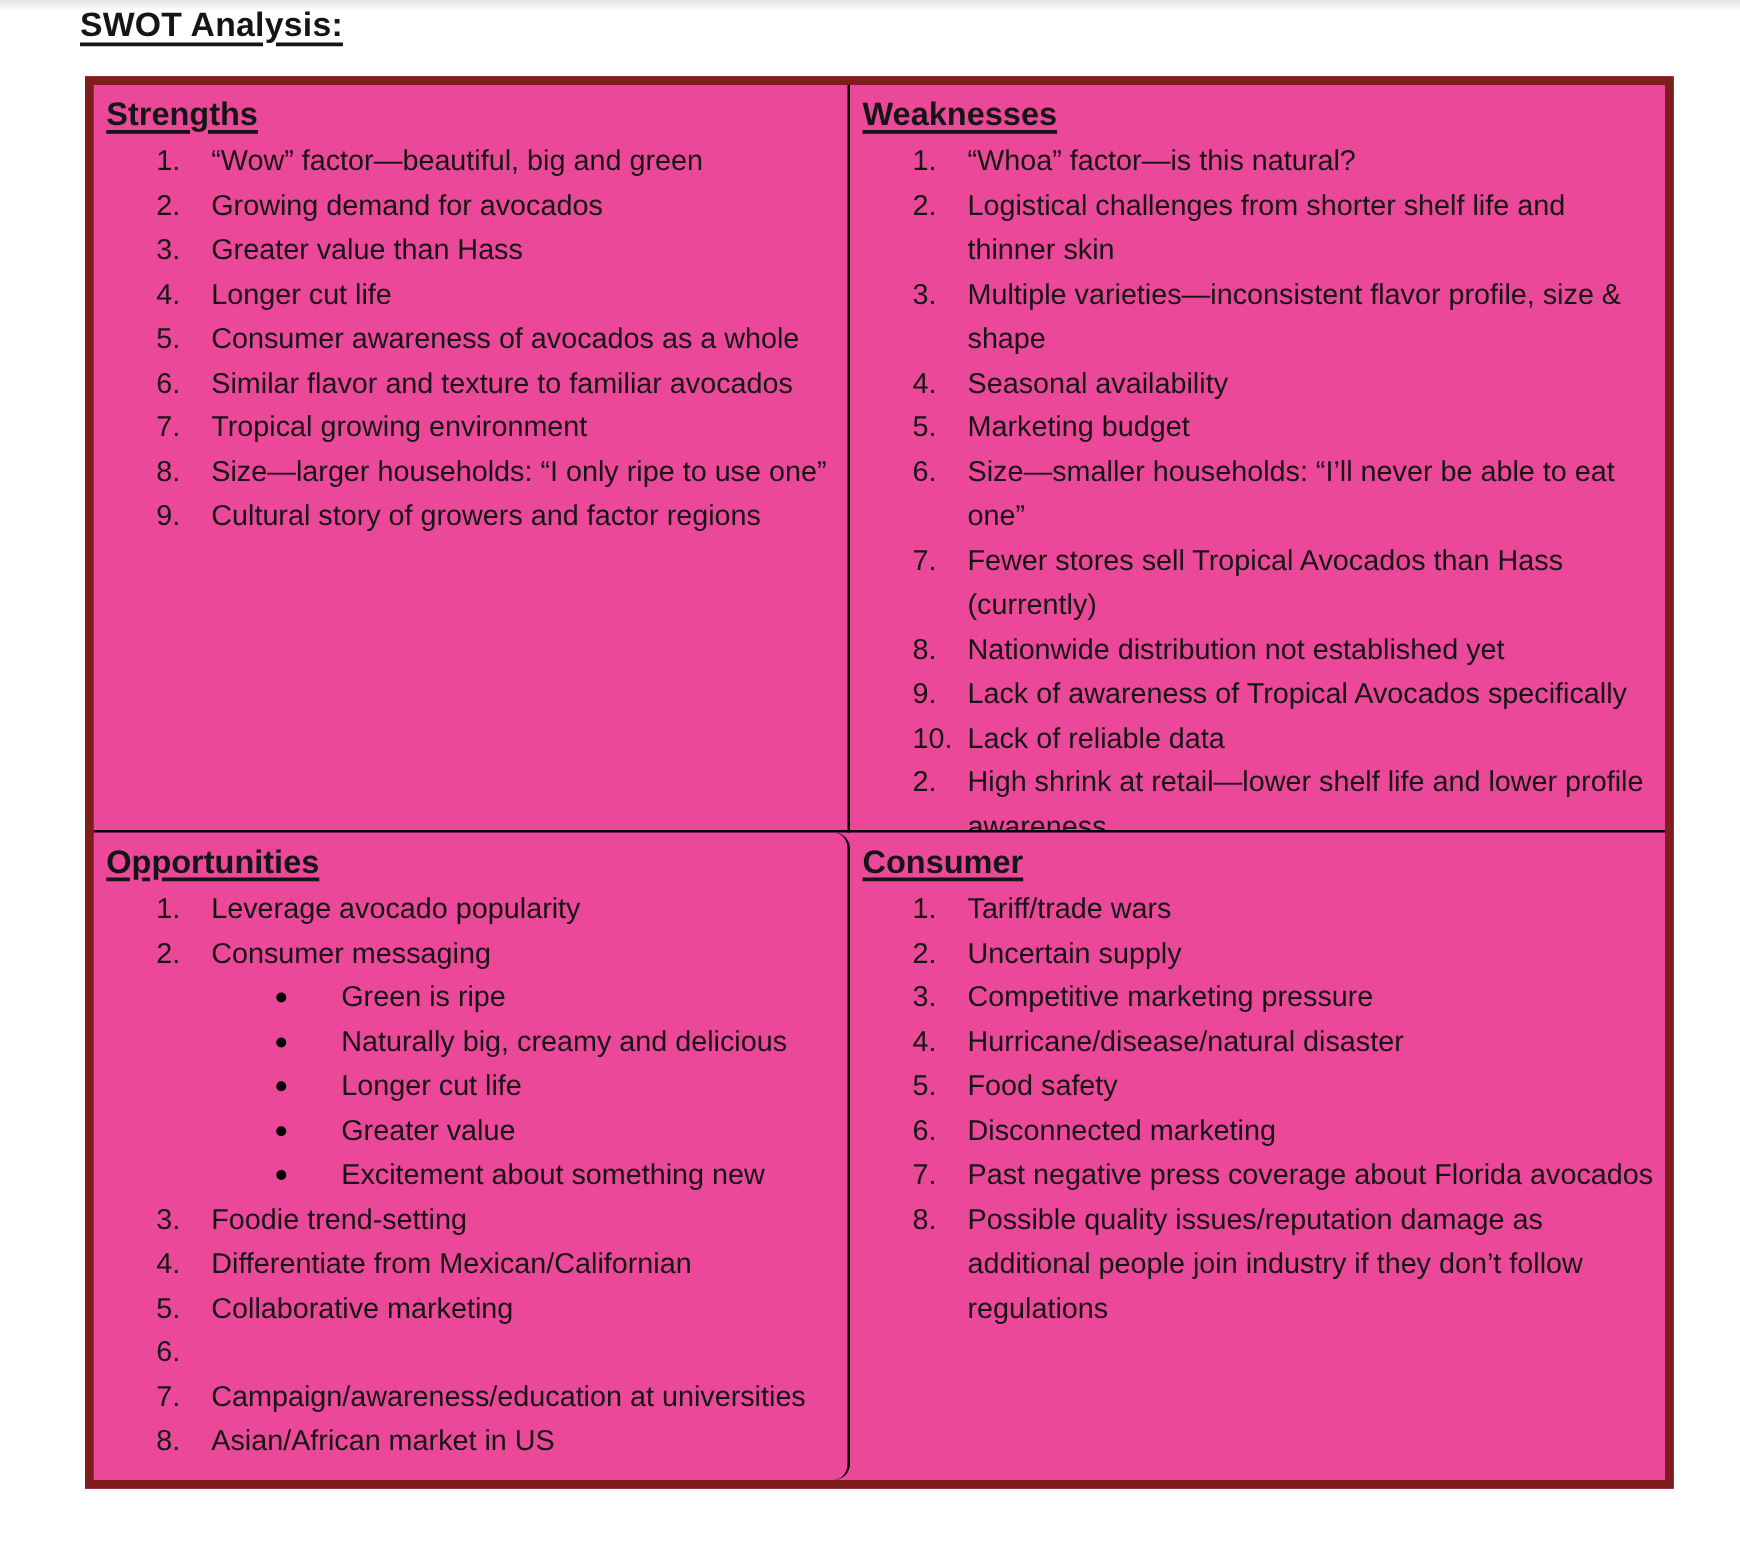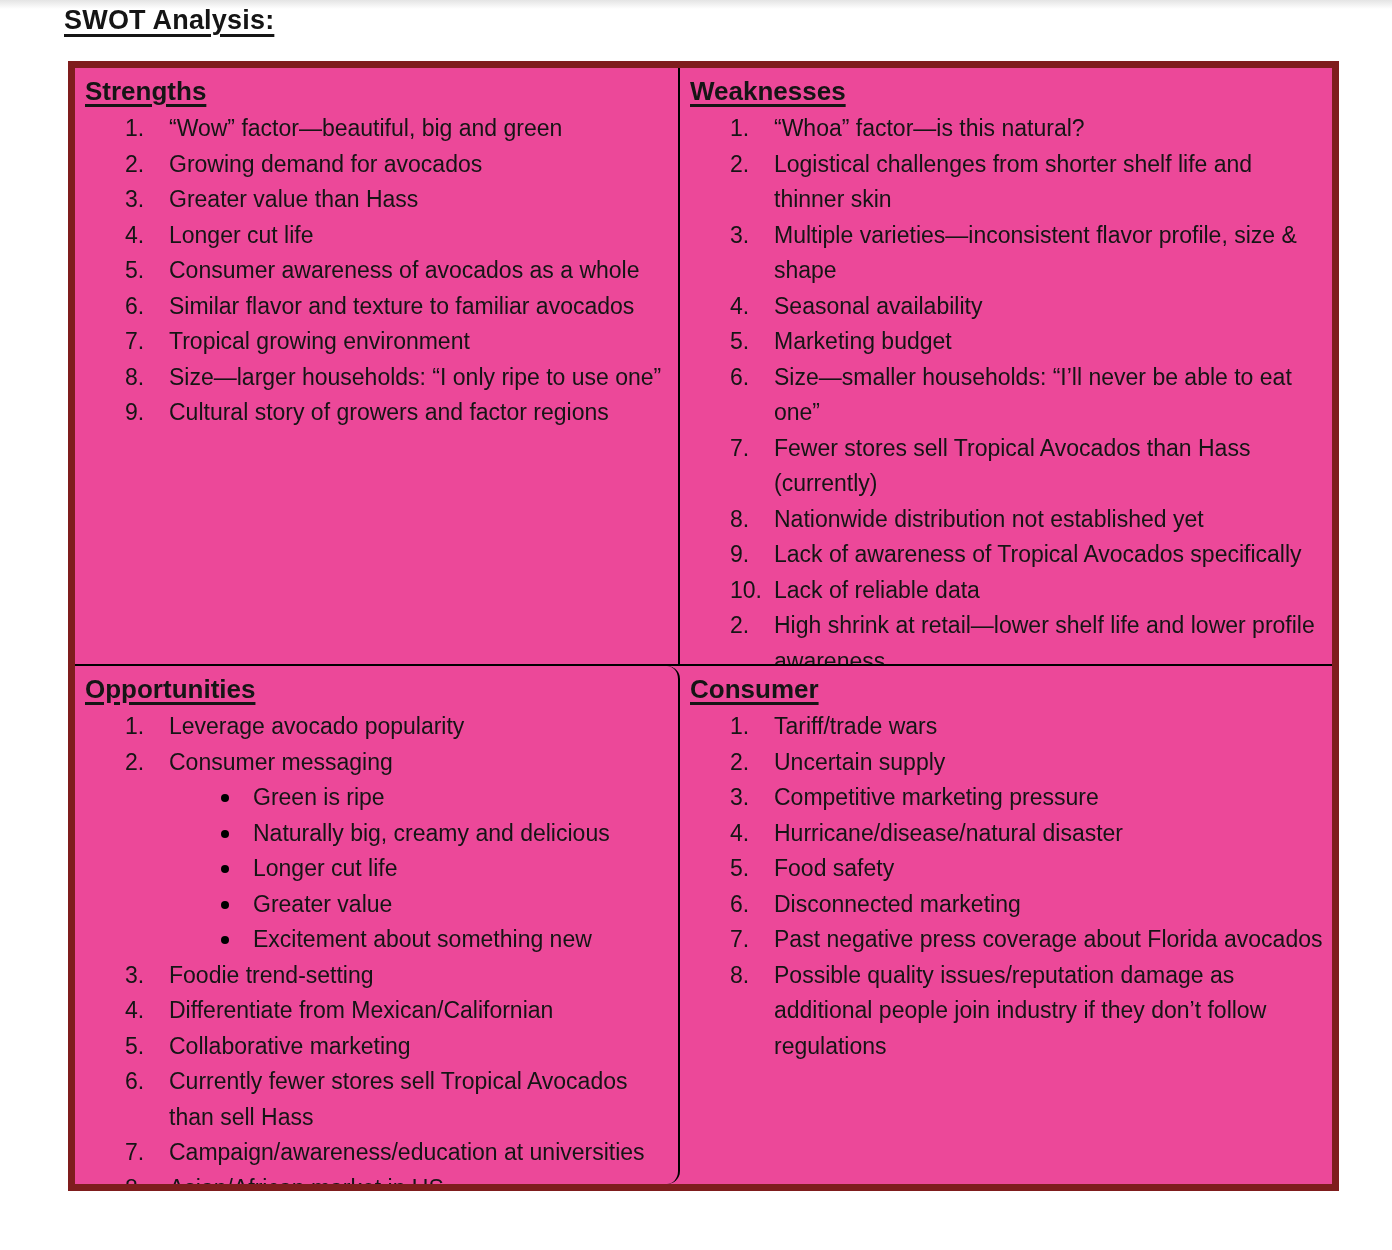--- a/index.html
+++ b/index.html
@@ -86,21 +86,21 @@
   }
   .sub-item .bullet {
     flex: 0 0 8px;
     width: 8px;
     height: 8px;
     border-radius: 50%;
     background: #000;
     margin-top: 14px;
   }
   .sub-item .txt {
-    margin-left: 24px;
+    margin-left: 44px;
   }
 </style>
 </head>
 <body>
 
 <div class="top-shade"></div>
 
 <div class="doc-title">SWOT Analysis:</div>
 
 <div class="swot-grid">
@@ -232,21 +232,20 @@
         <div class="item">
           <span class="num">4.</span>
           <span class="txt">Differentiate from Mexican/Californian</span>
         </div>
         <div class="item">
           <span class="num">5.</span>
           <span class="txt">Collaborative marketing</span>
         </div>
         <div class="item">
           <span class="num">6.</span>
-          <span class="txt">Currently fewer stores sell Tropical Avocados than sell Hass</span>
         </div>
         <div class="item">
           <span class="num">7.</span>
           <span class="txt">Campaign/awareness/education at universities</span>
         </div>
         <div class="item">
           <span class="num">8.</span>
           <span class="txt">Asian/African market in US</span>
         </div>
       </div>

